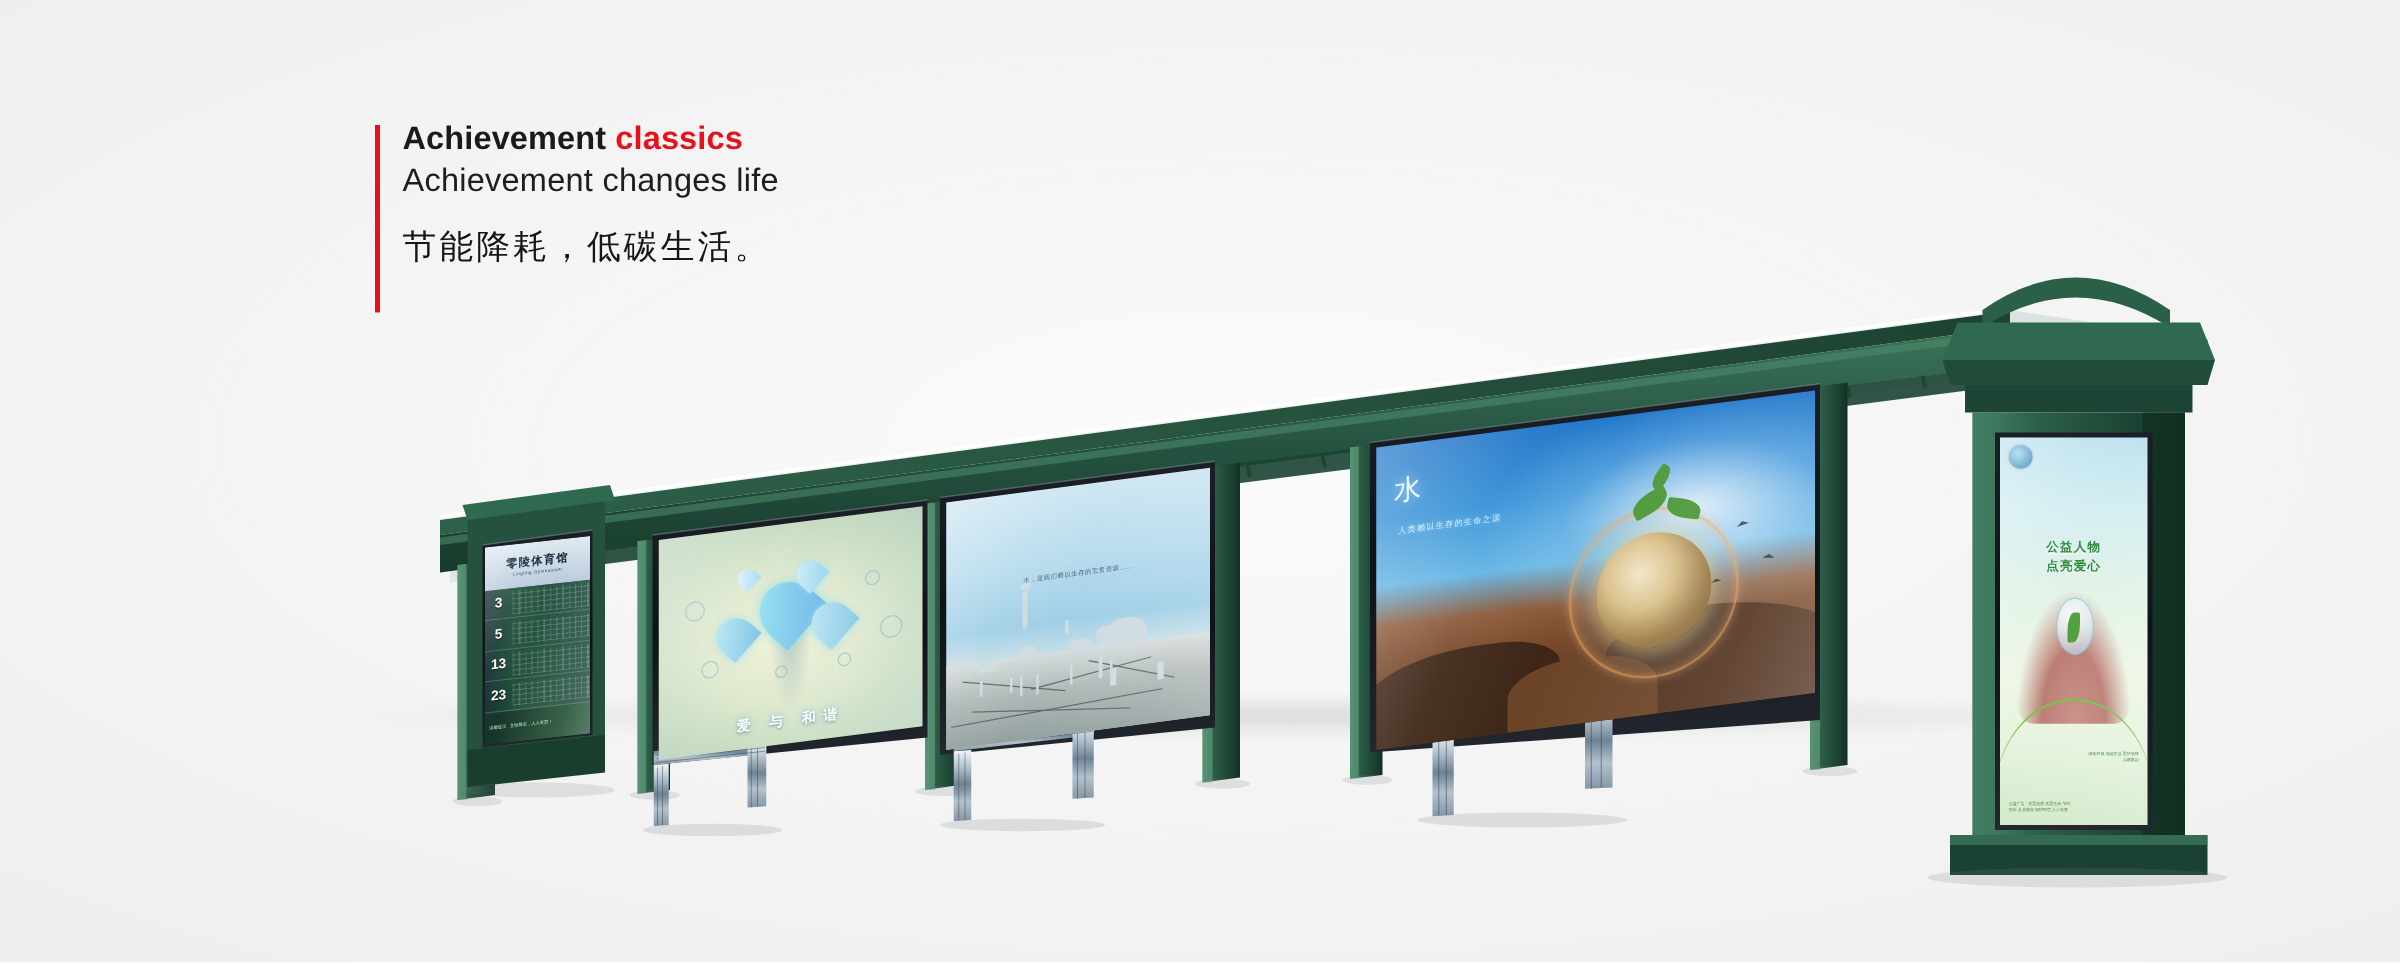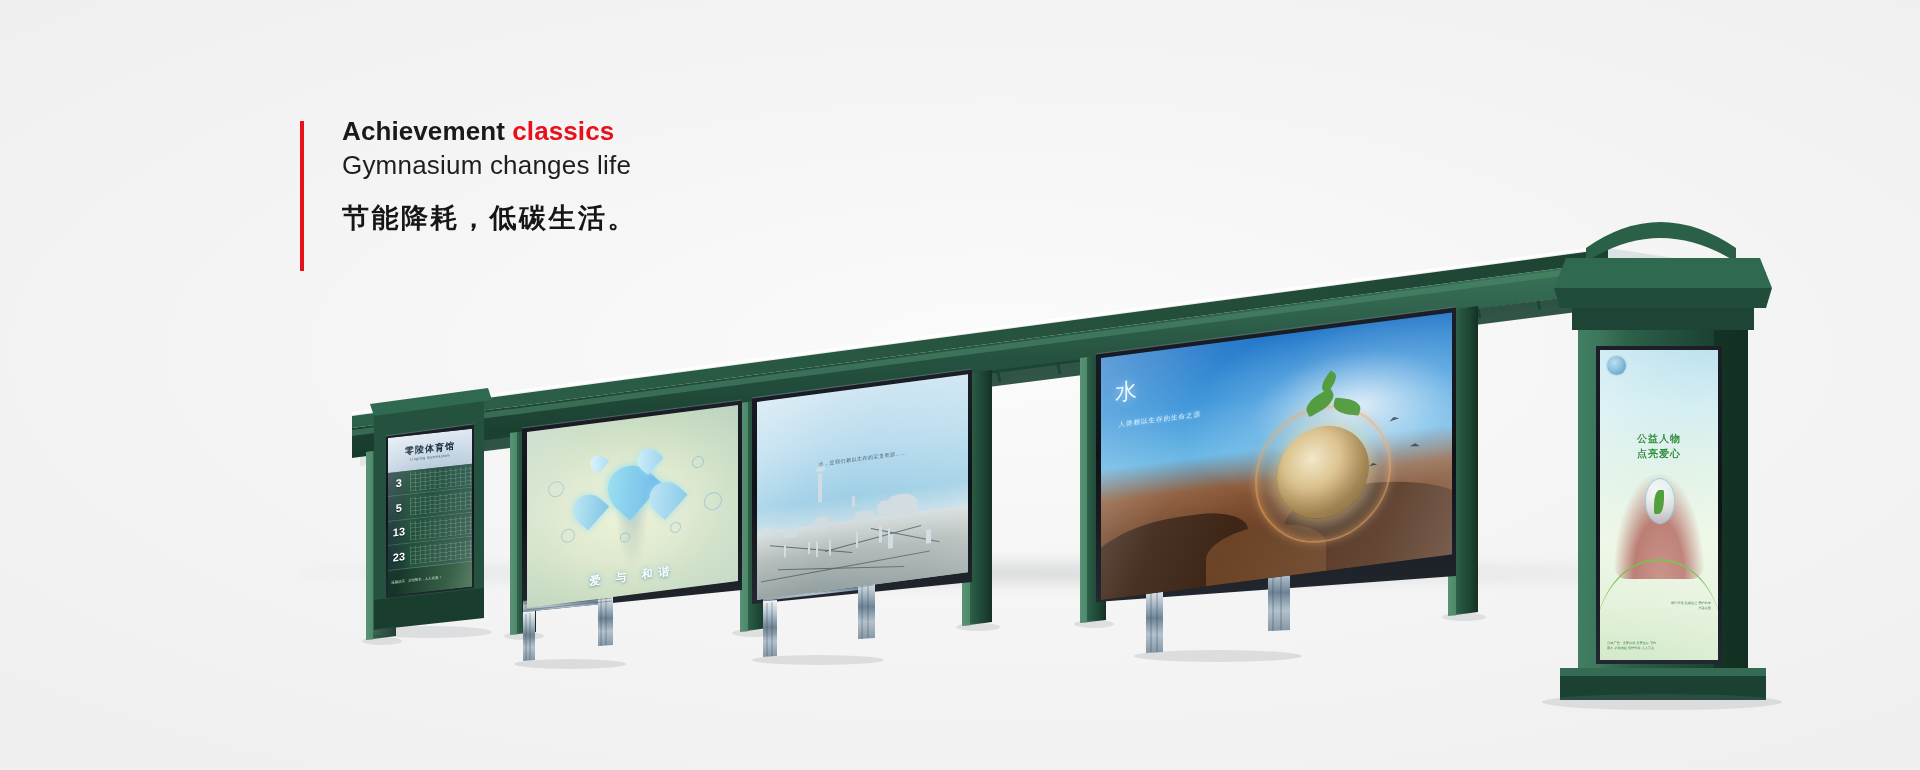--- a/index.html
+++ b/index.html
@@ -17,23 +17,22 @@
     height: 770px;
     overflow: hidden;
     background:
       radial-gradient(ellipse 1400px 520px at 52% 46%, #fbfbfb 0%, #f4f4f4 55%, #efefef 100%);
   }
 
   
   .headline {
     position: absolute;
     left: 300px;
-    top: 117px;
+    top: 96px;
     width: 620px;
-    padding-left: 20px;
   }
   .headline .rule {
     position: absolute;
     left: 0;
     top: 4px;
     width: 4px;
     height: 150px;
     background: #e8101a;
   }
   .headline .lines {
@@ -52,21 +51,21 @@
     font-size: 26px;
     font-weight: 400;
     color: #1e1e1e;
     line-height: 1.25;
     margin-top: 3px;
     letter-spacing: .2px;
     white-space: nowrap;
   }
   .hl-3 {
     font-size: 27px;
-    font-weight: 700;
+    font-weight: 400;
     color: #161616;
     margin-top: 18px;
     letter-spacing: 2.5px;
     white-space: nowrap;
   }
   .hl-4 {
     font-size: 15px;
     font-weight: 400;
     color: #3a3a3a;
     margin-top: 24px;
@@ -263,21 +262,21 @@
 </style>
 </head>
 <body>
 
 <div id="stage">
 
   <div class="headline">
     <div class="rule"></div>
     <div class="lines">
       <div class="hl-1"><span>Achievement </span><span class="accent">classics</span></div>
-      <div class="hl-2">Gymnasium changes life</div>
+      <div class="hl-2">Achievement changes life</div>
       <div class="hl-3">节能降耗，低碳生活。</div>
     </div>
   </div>
 
   <div class="ground-shadow"></div>
 
   <div id="shelter">
   <svg width="1920" height="770" viewBox="0 0 1920 770" xmlns="http://www.w3.org/2000/svg">
     <defs>
       <linearGradient id="gRoofTop" x1="0" y1="0" x2="1" y2="0">

